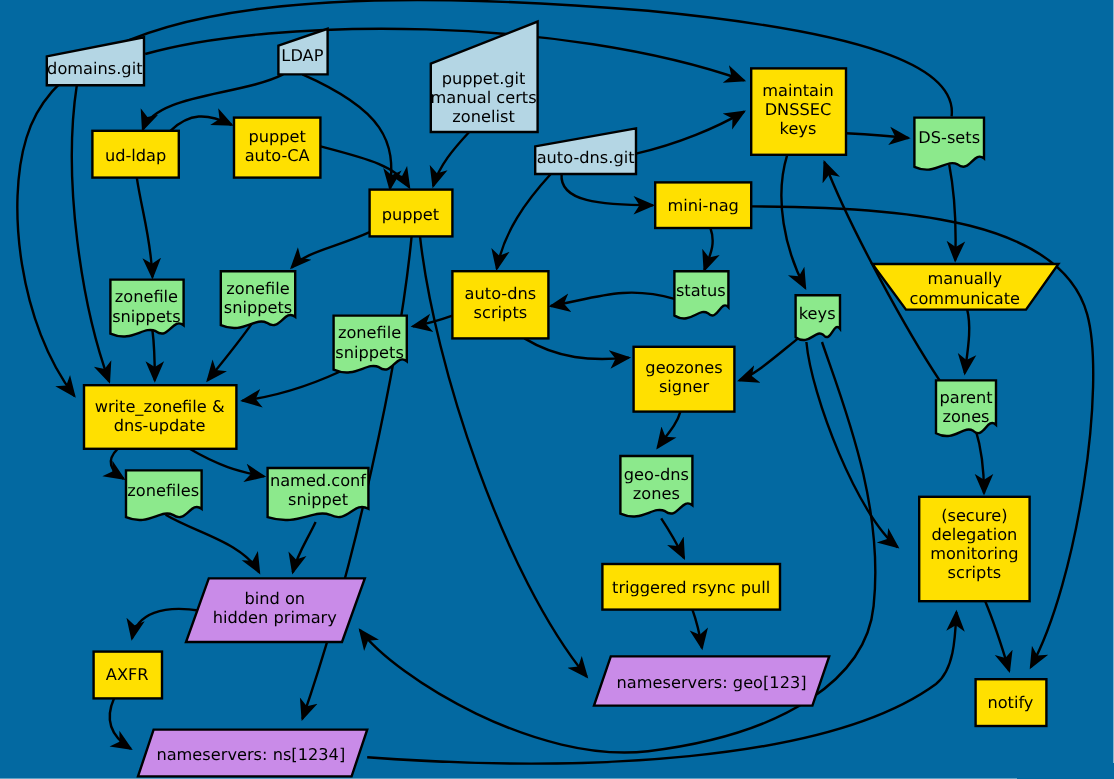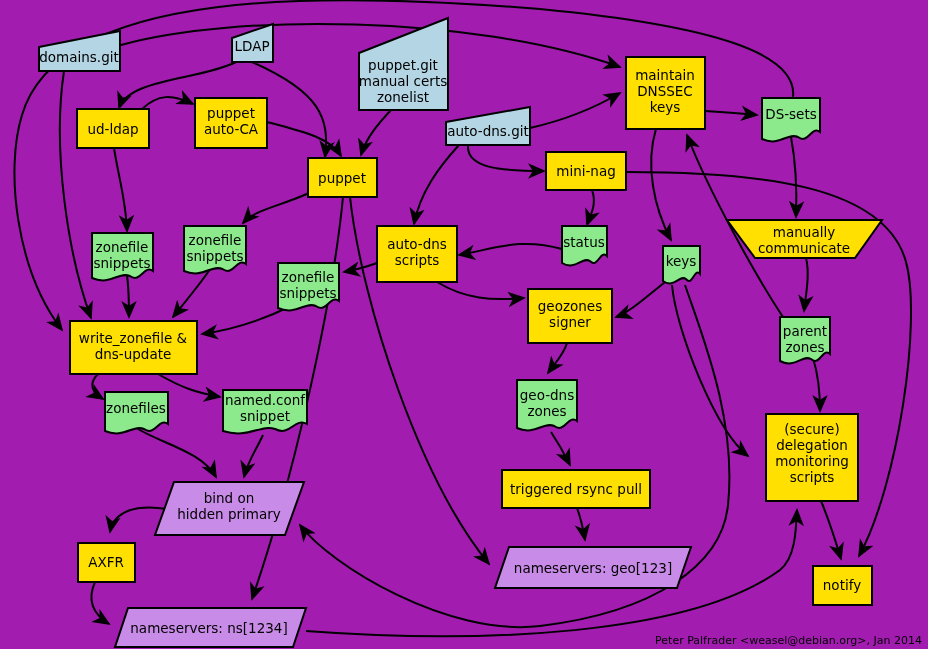--- a/index.html
+++ b/index.html
@@ -1,16 +1,16 @@
 <!DOCTYPE html>
 <html><head>
 <meta charset="utf-8">
 <style>
   html,body{margin:0;padding:0;background:#ffffff;}
-  #stage{position:relative;width:928px;height:649px;background:#a21caf;overflow:hidden;
+  #stage{position:relative;width:928px;height:649px;background:#0369a1;overflow:hidden;
          font-family:"DejaVu Sans","Liberation Sans",sans-serif;}
   #diagram-svg{position:absolute;left:0;top:0;}
   #caption{position:absolute;right:6px;bottom:2px;font-size:11px;color:#000;
            font-family:"DejaVu Sans","Liberation Sans",sans-serif;}
   text{font-family:"DejaVu Sans","Liberation Sans",sans-serif;font-size:13.5px;fill:#000;}
 </style>
 </head>
 <body>
 
 <div id="stage">
@@ -181,14 +181,13 @@
         <g>
           <rect x="813" y="566" width="59" height="39" fill="#ffe000" stroke="#000000" stroke-width="2"></rect>
           <text x="842" y="590" text-anchor="middle" fill="#000000"><tspan x="842" y="590">notify</tspan></text>
         </g>
         <g>
           <polygon points="115,647 293,647 306,608 128,608" fill="#c98be8" stroke="#000000" stroke-width="2"></polygon>
           <text x="209" y="633" text-anchor="middle" fill="#000000"><tspan x="209" y="633">nameservers: ns[1234]</tspan></text>
         </g>
       </g>
   </svg>
-  <div id="caption">Peter Palfrader &lt;weasel@debian.org&gt;, Jan 2014</div>
 </div>
 
 </body></html>

